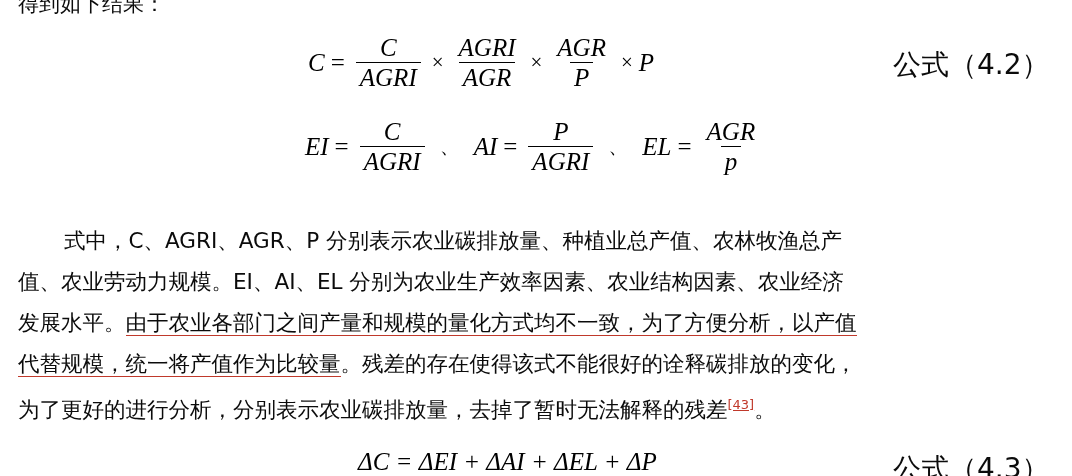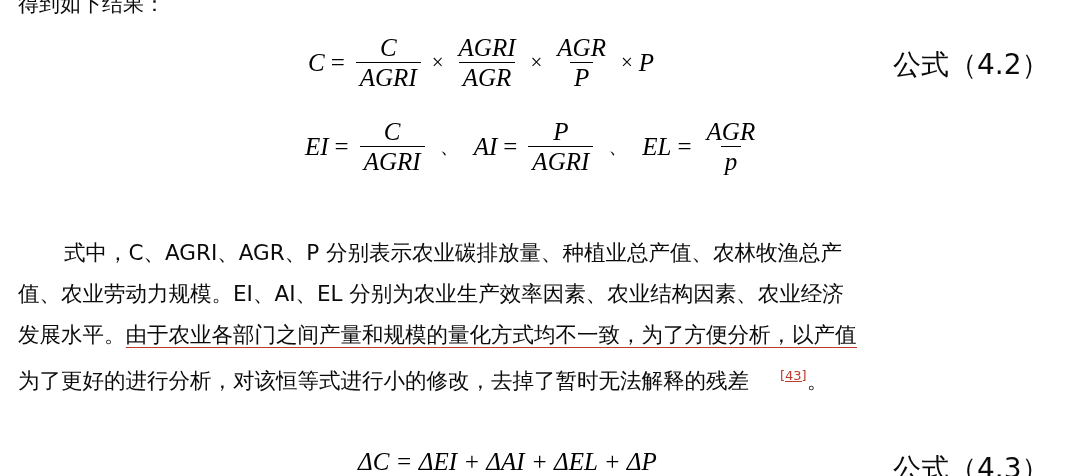--- a/index.html
+++ b/index.html
@@ -95,21 +95,21 @@
   .indent { display: inline-block; width: 46px; }
   .ul-red {
     border-bottom: 1.6px solid #c0392b;
     padding-bottom: 0;
   }
   .sup-ref {
     font-size: 13px;
     vertical-align: super;
     color: #c0392b;
   }
-  .sup-ref .mark { text-decoration: underline; margin-left: 31px; }
+  .sup-ref .mark { text-decoration: underline; }
 </style>
 </head>
 <body>
 
 <div class="page">
 
   <div class="topline cn">得到如下结果：</div>
 
   <div class="eqline" style="left:308px; top:34px;">
     <span class="math">
@@ -157,32 +157,35 @@
     <span class="math">
       <span>EL</span>
       <span class="eq">=</span>
       <span class="frac">
         <span class="num">AGR</span>
         <span class="den">p</span>
       </span>
     </span>
   </div>
 
-  <div class="para" style="top:232px;">
+  <div class="para" style="top:220px;">
     <div class="line">
       <span class="indent"></span><span>式中，C、AGRI、AGR、P 分别表示农业碳排放量、种植业总产值、农林牧渔总产</span>
     </div>
     <div class="line">
       <span>值、农业劳动力规模。EI、AI、EL 分别为农业生产效率因素、农业结构因素、农业经济</span>
     </div>
     <div class="line">
       <span>发展水平。</span><span class="ul-red">由于农业各部门之间产量和规模的量化方式均不一致，为了方便分析，以产值</span>
     </div>
     <div class="line">
-      <span>为了更好的进行分析，对该恒等式进行小的修改，去掉了暂时无法解释的残差</span><span class="sup-ref"><span class="mark">[43]</span></span><span>。</span>
+      <span class="ul-red">代替规模，</span><span class="ul-red">统一将产值作为比较量</span><span>。残差的存在使得该式不能很好的诠释碳排放的变化，</span>
+    </div>
+    <div class="line">
+      <span>为了更好的进行分析，分别表示农业碳排放量，去掉了暂时无法解释的残差</span><span class="sup-ref"><span class="mark">[43]</span></span><span>。</span>
     </div>
   </div>
 
   <div class="eqline" style="left:358px; top:448px;">
     <span class="math">ΔC = ΔEI + ΔAI + ΔEL + ΔP</span>
   </div>
   <div class="eqlabel" style="left:893px; top:450px;">公式（4.3）</div>
 
 </div>
 

